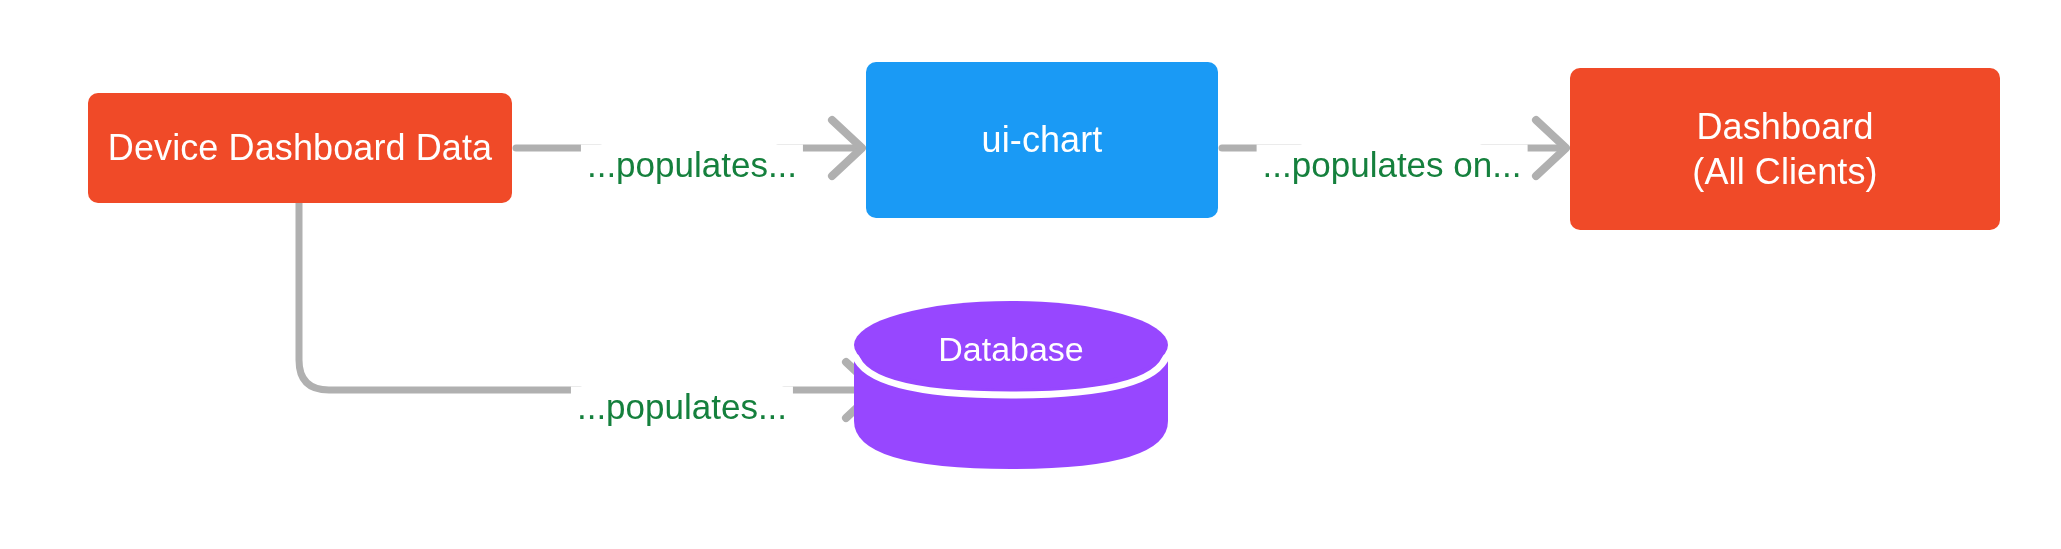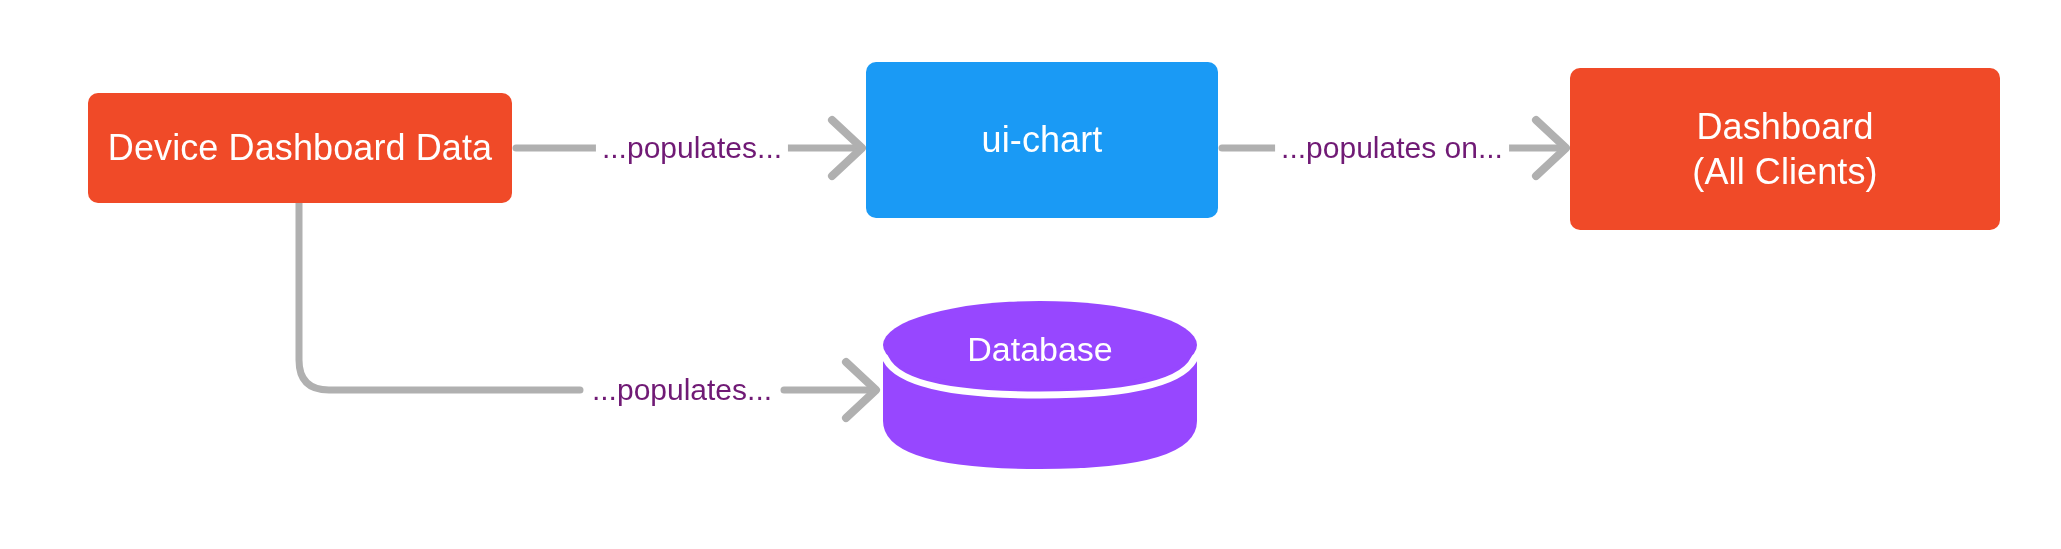--- a/index.html
+++ b/index.html
@@ -60,21 +60,21 @@
     left: 1570px;
     top: 68px;
     width: 430px;
     height: 162px;
     background: #f04a28;
   }
 
   
   #node-database {
     position: absolute;
-    left: 881px;
+    left: 852px;
     top: 299px;
     width: 318px;
     height: 172px;
   }
   #node-database .cyl-svg {
     position: absolute;
     left: 0;
     top: 0;
     width: 318px;
     height: 172px;
@@ -87,27 +87,28 @@
     text-align: center;
     color: #ffffff;
     font-size: 34px;
     line-height: 1.2;
     font-weight: 400;
   }
 
   
   .edge-label {
     position: absolute;
-    color: #701a75;
-    font-size: 30px;
+    color: #15803d;
+    font-size: 35px;
     line-height: 1;
     background: #ffffff;
     padding: 2px 6px;
     white-space: nowrap;
     transform: translate(-50%, -50%);
+    margin-top: 16px;
   }
   #edge-label-populates-chart { left: 692px; top: 148px; }
   #edge-label-displays-on     { left: 1392px; top: 148px; }
   #edge-label-populates-db    { left: 682px; top: 390px; }
 </style>
 </head>
 <body>
 
 <div id="canvas">
 

